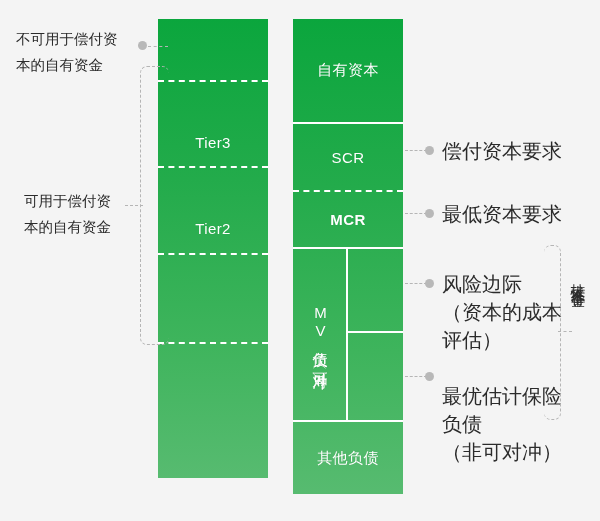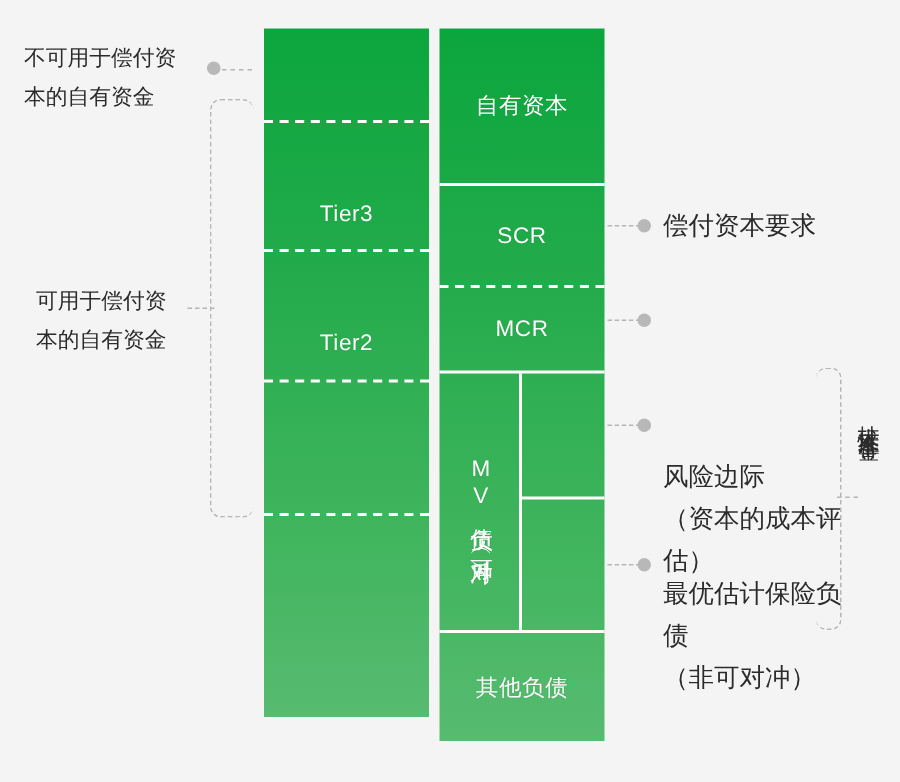--- a/index.html
+++ b/index.html
@@ -9,21 +9,21 @@
     font-family:"Liberation Sans","DejaVu Sans",sans-serif;
     overflow:hidden;
   }
   #stage{position:relative;width:600px;height:521px;}
 
   
   .col{
     position:absolute;
     background:linear-gradient(180deg,#0ba63d 0%,#23ab4b 35%,#3eb45c 70%,#57bb70 100%);
   }
-  #col-tiers{left:176px;top:19px;width:110px;height:459px;}
+  #col-tiers{left:158px;top:19px;width:110px;height:459px;}
   #col-balance{left:293px;top:19px;width:110px;height:475px;}
 
   
   .seg{
     position:absolute;left:0;width:100%;
     display:flex;align-items:center;justify-content:center;
     color:#ffffff;font-size:15px;letter-spacing:.4px;
     text-shadow:0 0 1px rgba(0,0,0,.12);
     box-sizing:border-box;
     border-radius:14px;
@@ -55,21 +55,21 @@
   }
 
   
   .label{
     position:absolute;
     color:#2b2b2b;
     font-size:14.5px;
     line-height:26px;
     white-space:pre-line;
   }
-  .label-right{font-size:17px;line-height:28px;}
+  .label-right{font-size:20px;line-height:28px;}
 
   
   .dot{
     position:absolute;width:9px;height:9px;border-radius:50%;
     background:#b8b8b8;
   }
   .dash-h{
     position:absolute;height:0;border-top:1.5px dashed #b5b5b5;
   }
 
@@ -114,21 +114,21 @@
   </div>
 
   <div id="col-balance" class="col">
 
     <div class="seg seg-cn" style="top:0px;height:103px;">自有资本</div>
     <div class="sep-solid" style="top:103px;"></div>
 
     <div class="seg" style="top:105px;height:66px;">SCR</div>
     <div class="sep-dash" style="top:171px;"></div>
 
-    <div class="seg" style="top:173px;height:55px;">MCR</div>
+    <div class="seg" style="top:173px;height:55px;font-weight:bold;">MCR</div>
     <div class="sep-solid" style="top:228px;"></div>
 
     <div class="sep-solid-v" style="left:53px;top:230px;height:171px;"></div>
     <div class="sep-solid" style="top:312px;left:53px;width:57px;"></div>
 
     <div class="vtext" style="left:0px;top:230px;width:53px;height:171px;">MV负债
 （可对冲）</div>
 
     <div class="sep-solid" style="top:401px;"></div>
     <div class="seg seg-cn" style="top:403px;height:72px;">其他负债</div>
@@ -145,24 +145,25 @@
 
   <div class="bracket bracket-left" style="left:140px;top:66px;width:28px;height:277px;"></div>
   <div class="dash-h" style="left:125px;top:205px;width:18px;"></div>
 
   <div class="dash-h" style="left:405px;top:150px;width:22px;"></div>
   <div class="dot" style="left:425px;top:146px;"></div>
   <div class="label label-right" style="left:442px;top:137px;">偿付资本要求</div>
 
   <div class="dash-h" style="left:405px;top:213px;width:22px;"></div>
   <div class="dot" style="left:425px;top:209px;"></div>
+  <div class="label label-right" style="left:442px;top:200px;">最低资本要求</div>
 
   <div class="dash-h" style="left:405px;top:283px;width:22px;"></div>
   <div class="dot" style="left:425px;top:279px;"></div>
-  <div class="label label-right" style="left:442px;top:270px;width:120px;margin-top:34px;">风险边际
+  <div class="label label-right" style="left:442px;top:270px;width:120px;">风险边际
 （资本的成本评估）</div>
 
   <div class="dash-h" style="left:405px;top:376px;width:22px;"></div>
   <div class="dot" style="left:425px;top:372px;"></div>
   <div class="label label-right" style="left:442px;top:363px;width:125px;margin-top:19px;">最优估计保险负债
 （非可对冲）</div>
 
   <div class="bracket bracket-right" style="left:544px;top:245px;width:16px;height:173px;"></div>
   <div class="dash-h" style="left:558px;top:331px;width:14px;"></div>
   <div class="vlabel" style="left:568px;top:272px;">技术性准备金</div>

